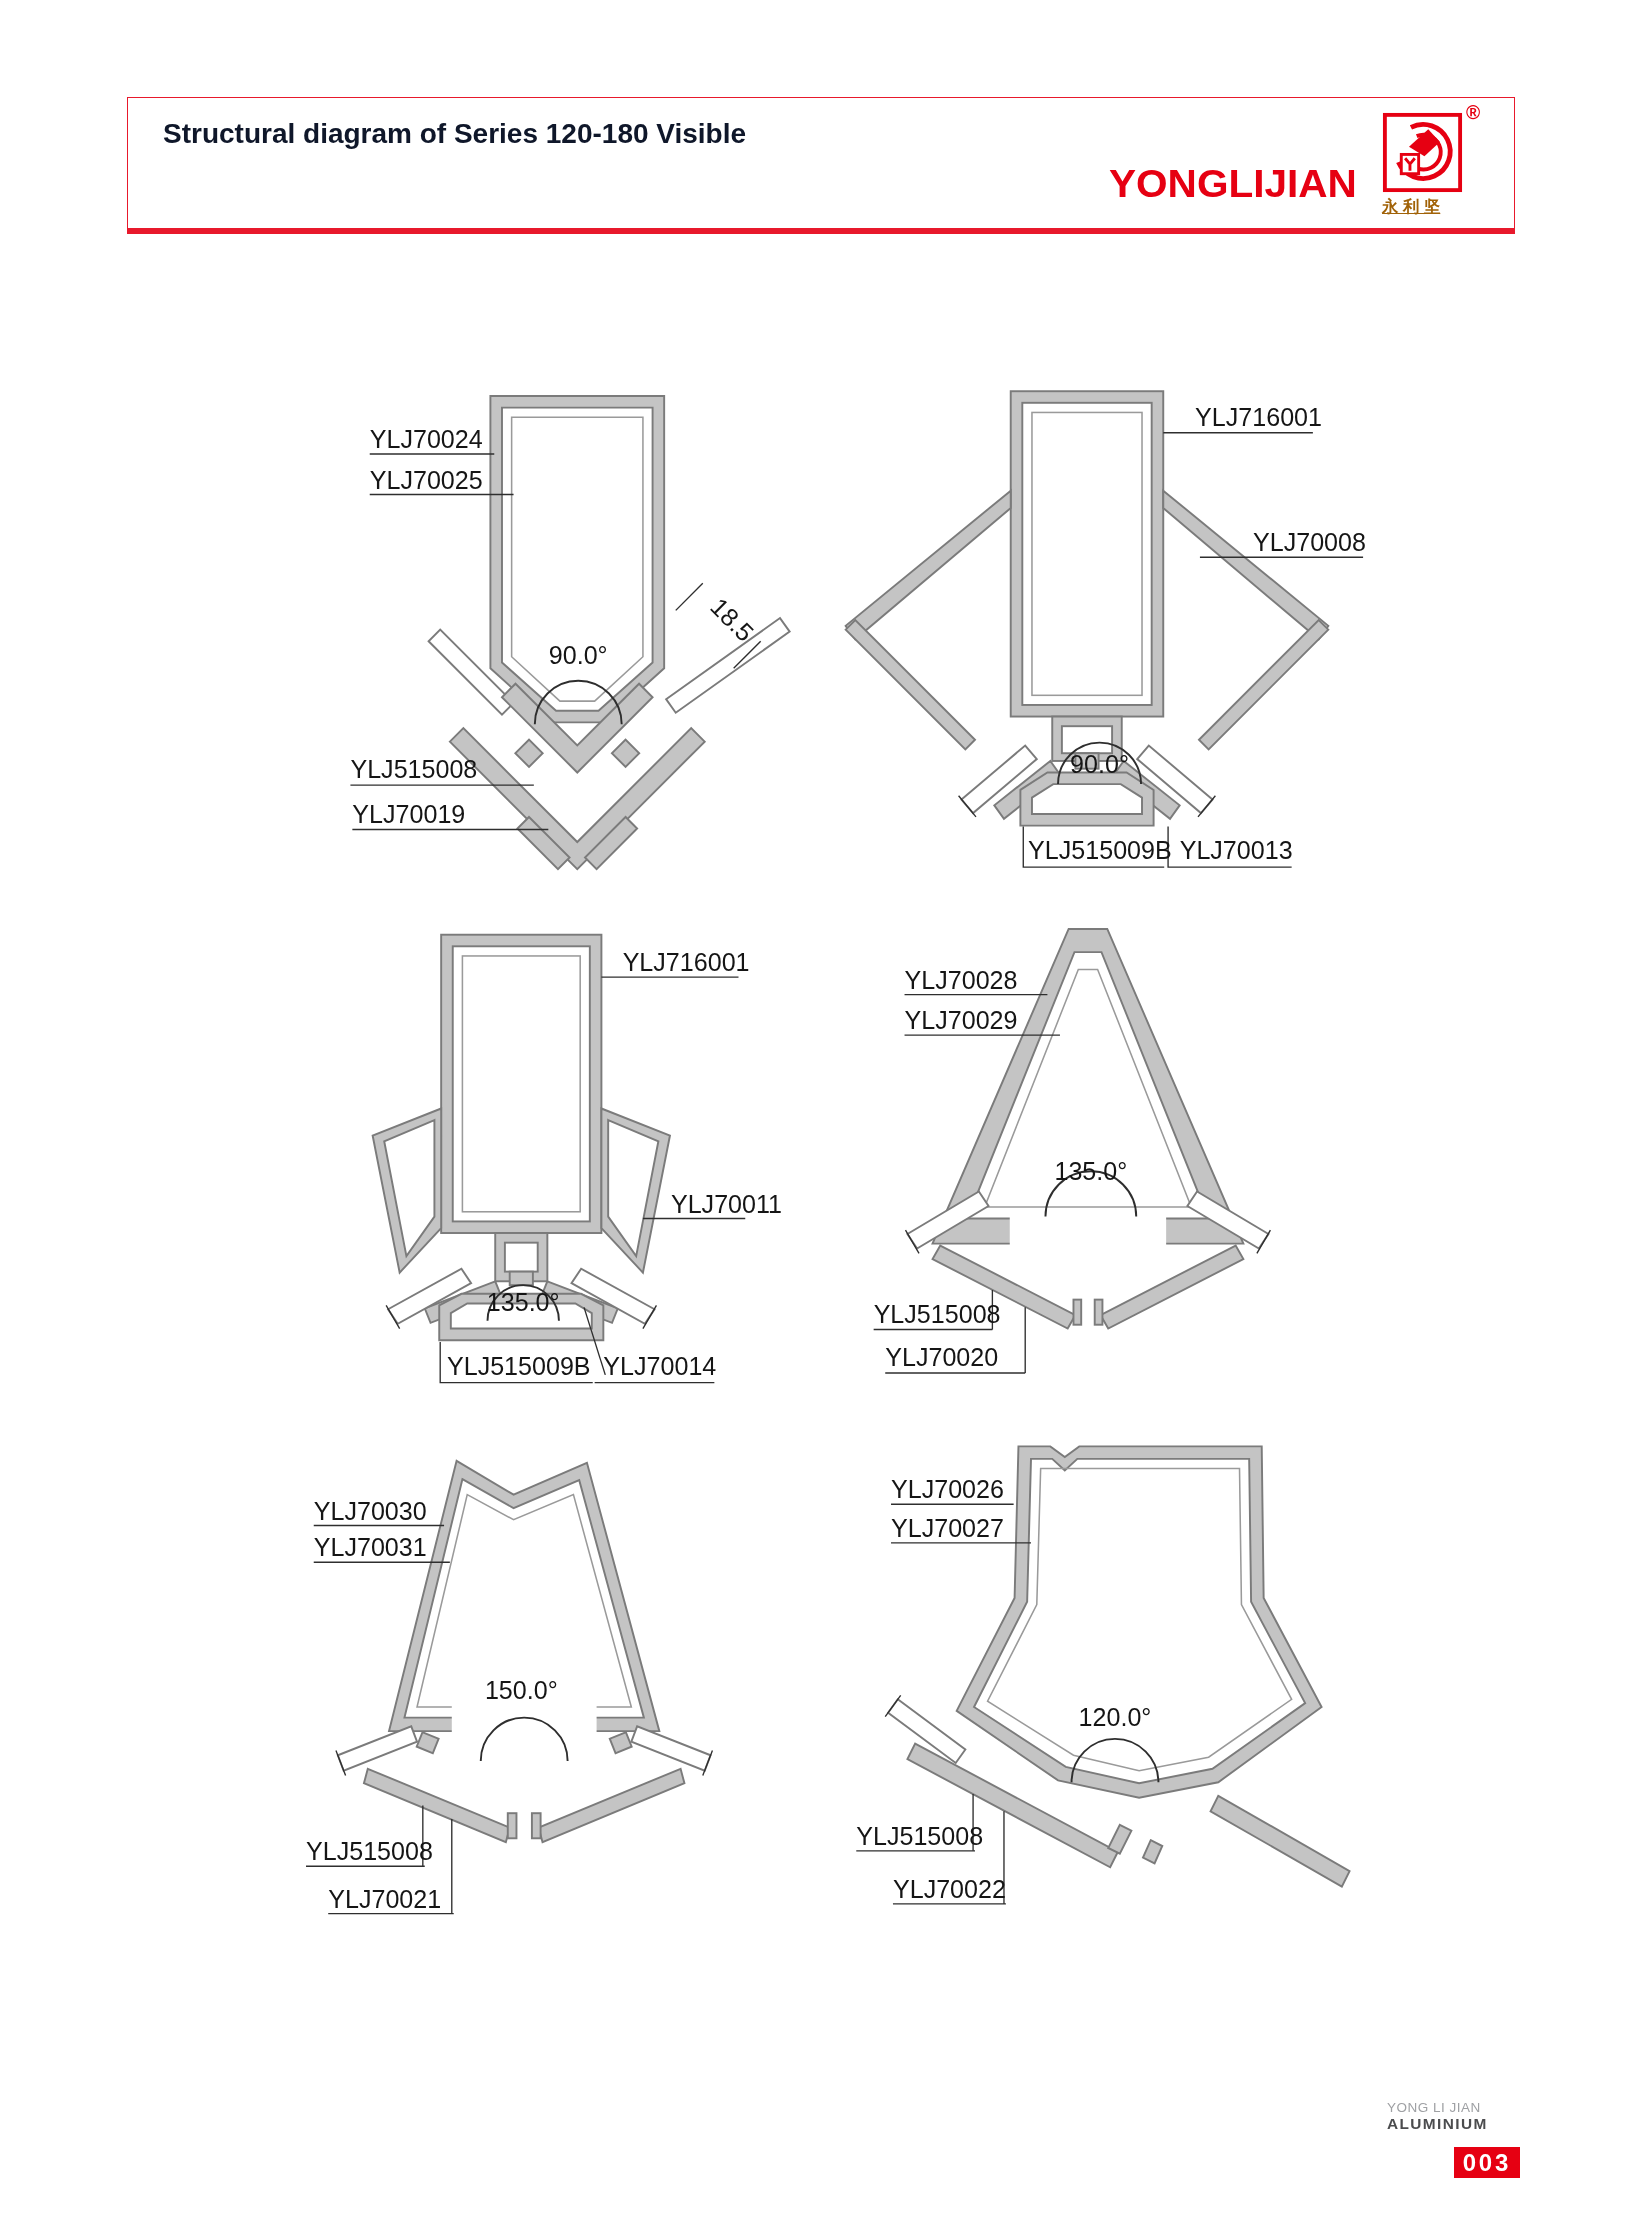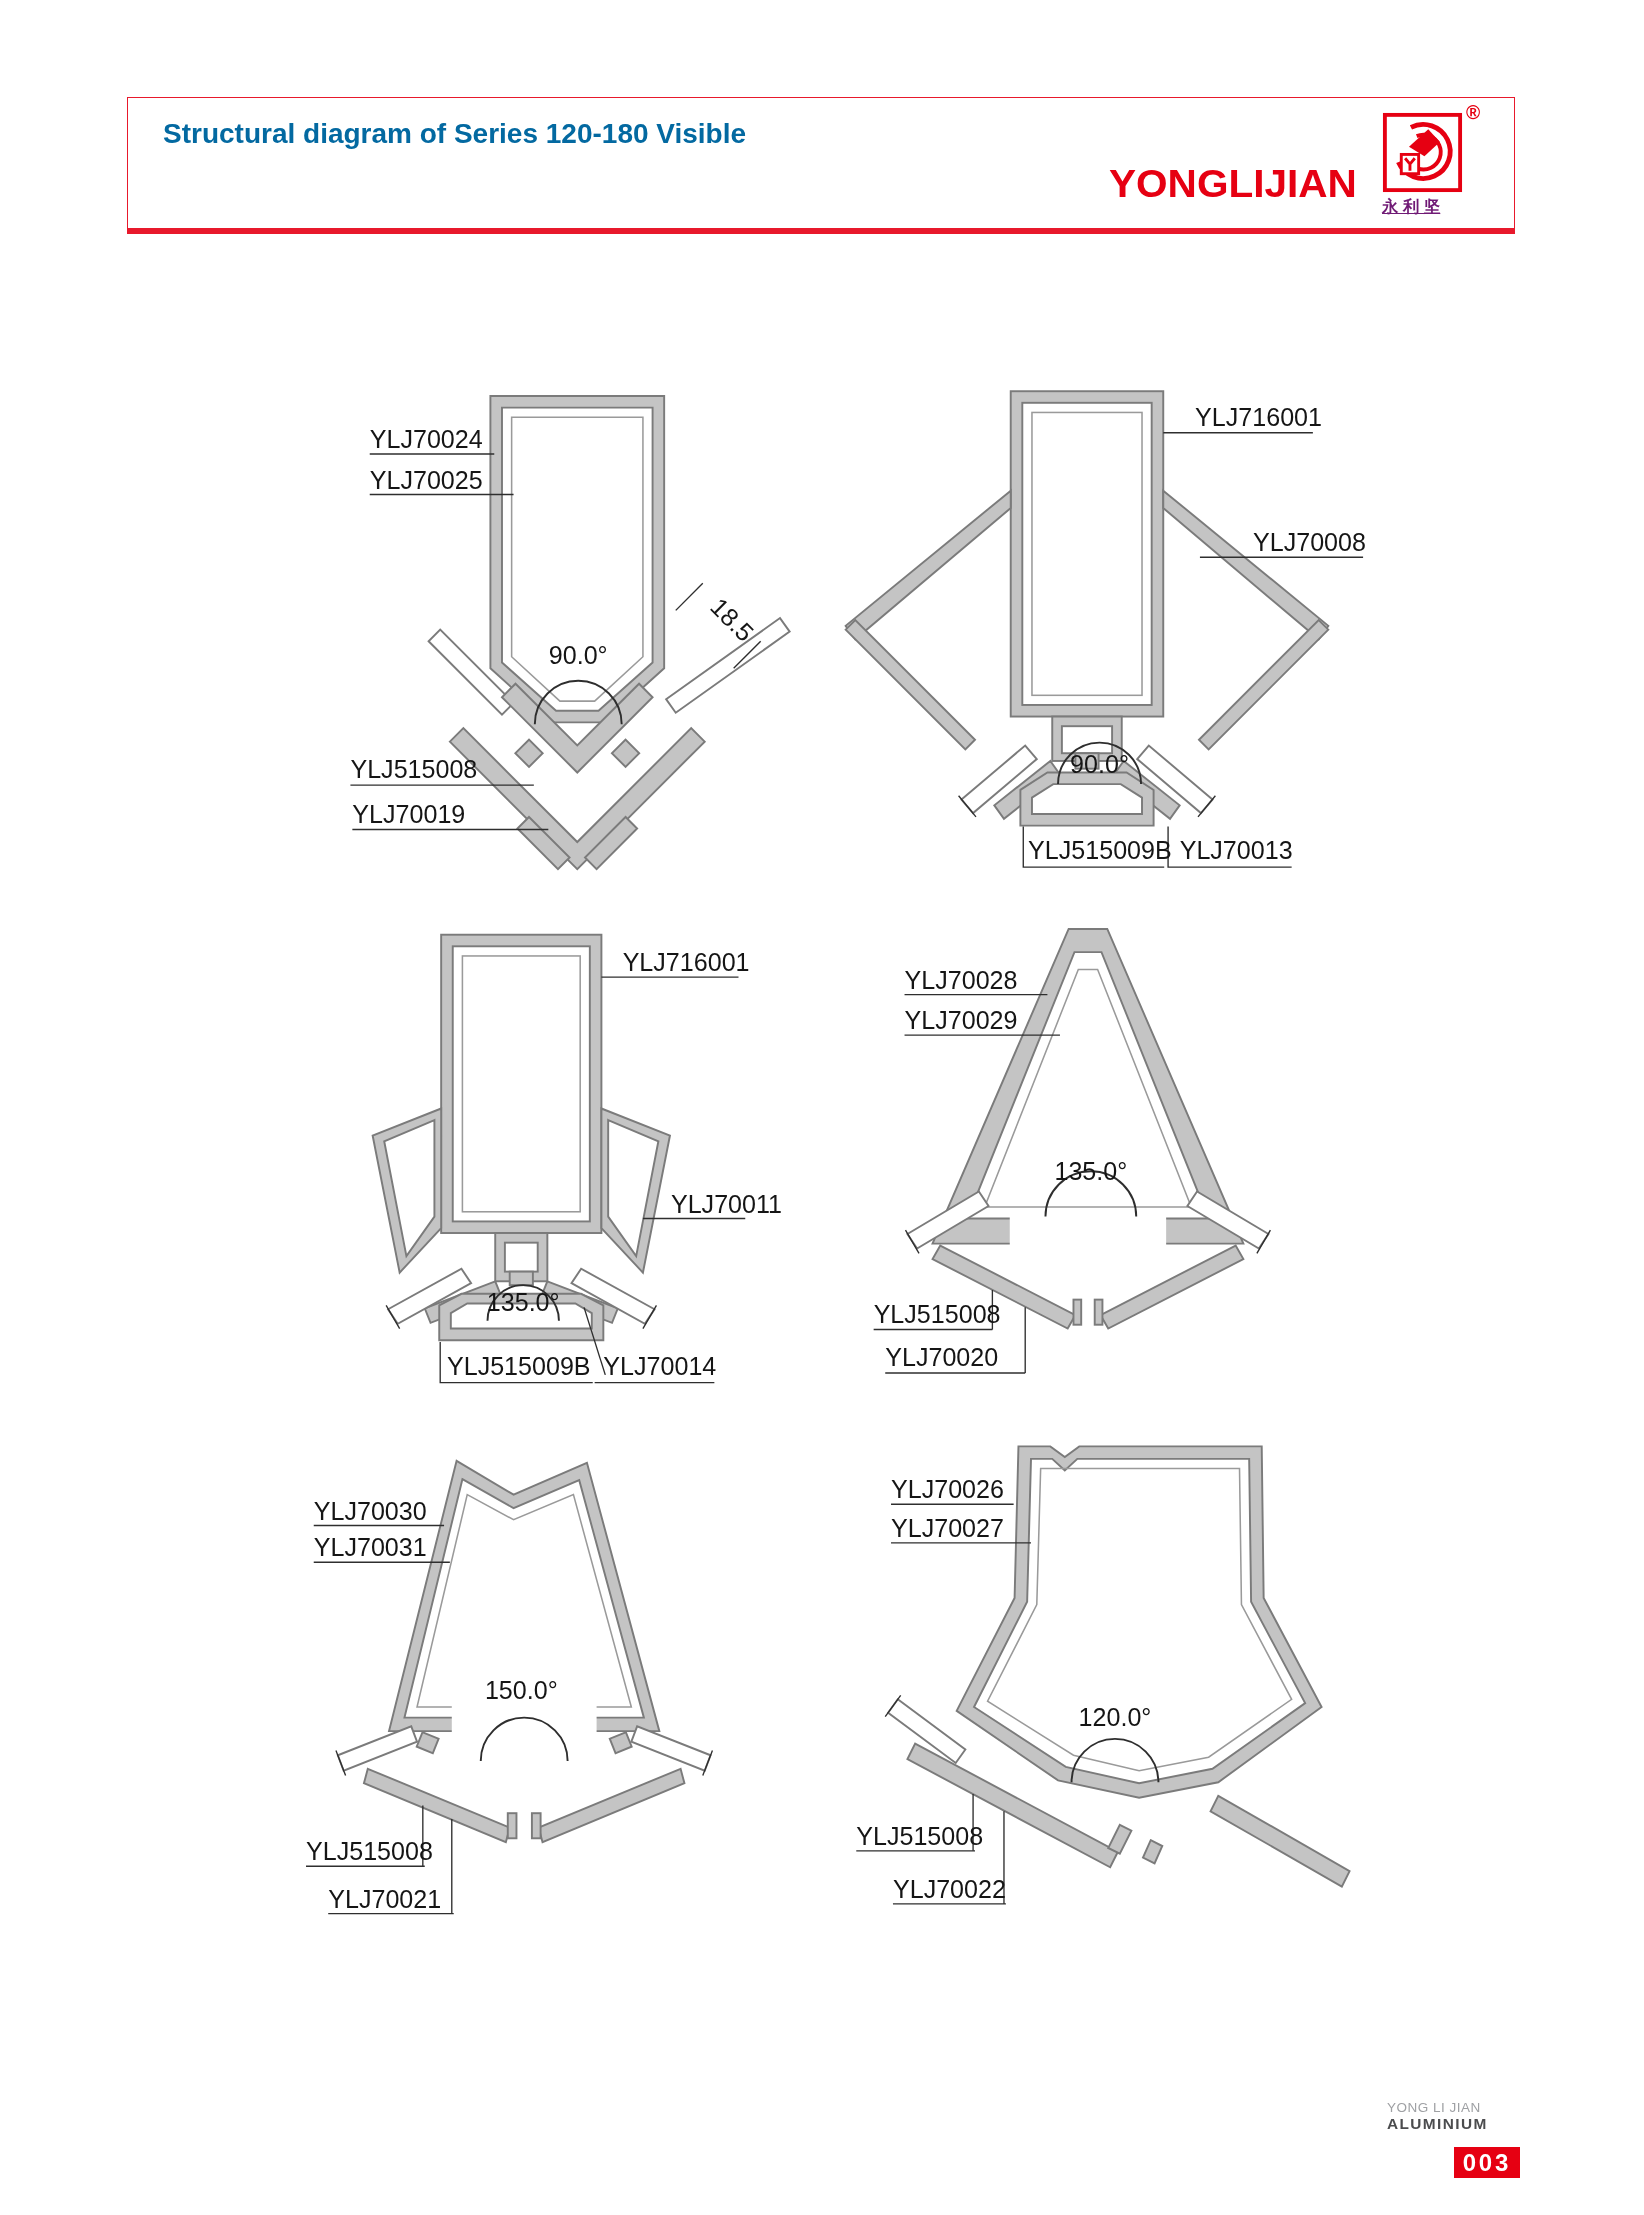--- a/index.html
+++ b/index.html
@@ -8,33 +8,33 @@
     font-family:"Liberation Sans", sans-serif; overflow:hidden;
   }
   
   .header-box {
     position:absolute; left:127px; top:97px; width:1388px; height:137px;
     border:1.9px solid #e8192c; border-bottom-width:6.8px; box-sizing:border-box;
     background:#ffffff;
   }
   .header-title {
     position:absolute; left:35px; top:17.4px;
-    font-size:28px; line-height:37px; font-weight:bold; color:#0369a1;text-align:right;
+    font-size:28px; line-height:37px; font-weight:bold; color:#0f172a;text-align:right;
   }
   .brand-wordmark {
     position:absolute; left:981px; top:64px;
     font-size:39px; font-weight:bold; color:#e60012; letter-spacing:0px;
     transform:scaleX(1.04); transform-origin:left;
   }
   .logo-mark-wrap { position:absolute; left:1254px; top:13.5px; width:81px; height:81px; }
   .registered { position:absolute; left:1338px; top:3.9px; font-size:19.3px; color:#e60012; font-weight:bold; }
   .brand-chinese {
     position:absolute; left:1254px; top:98px; width:81px;
     display:flex; justify-content:space-between;
-    font-size:16.4px; font-weight:bold; color:#701a75;text-decoration:underline;
+    font-size:16.4px; font-weight:bold; color:#a16207;text-decoration:underline;
   }
   
   .footer-small { position:absolute; left:1387px; top:2100px; font-size:13.5px; color:#9fa1a4; letter-spacing:0.5px; }
   .footer-bold  { position:absolute; left:1387px; top:2115px; font-size:15.4px; font-weight:bold; color:#4b4c4e; letter-spacing:1.4px; }
   .page-badge {
     position:absolute; left:1454px; top:2103px; width:66px; height:31px;
     background:#e60012; color:#ffffff; font-size:24px; font-weight:bold;
     display:flex; align-items:center; justify-content:center; letter-spacing:2.9px;margin-top:44px;
   }
   

